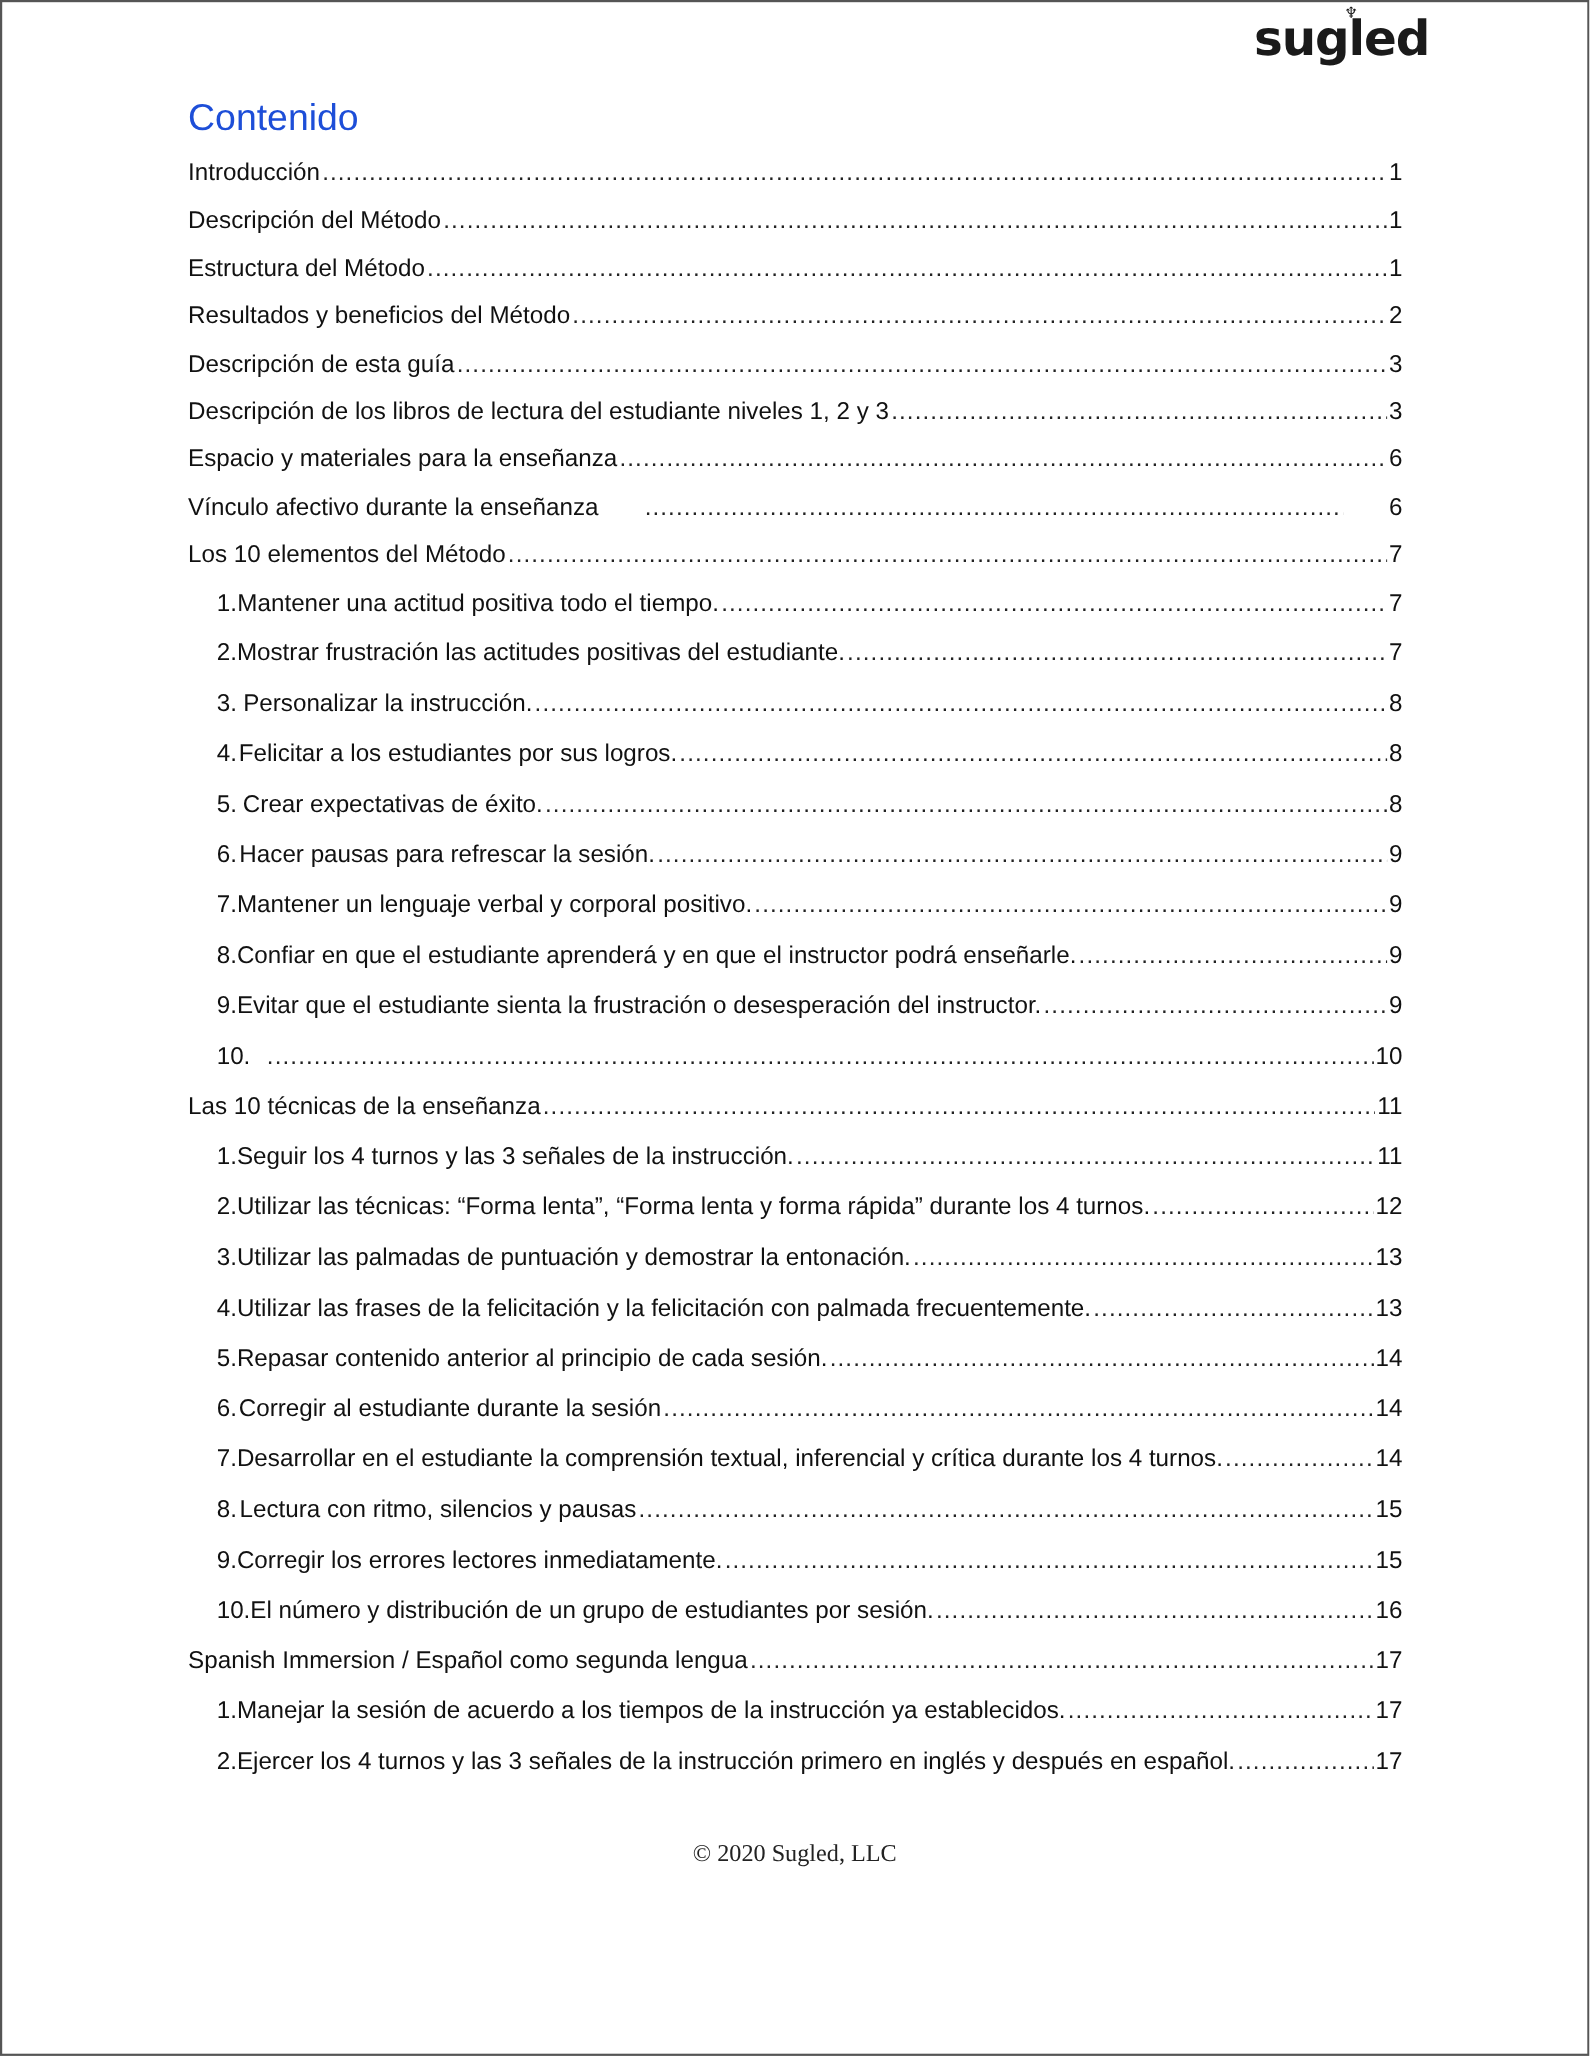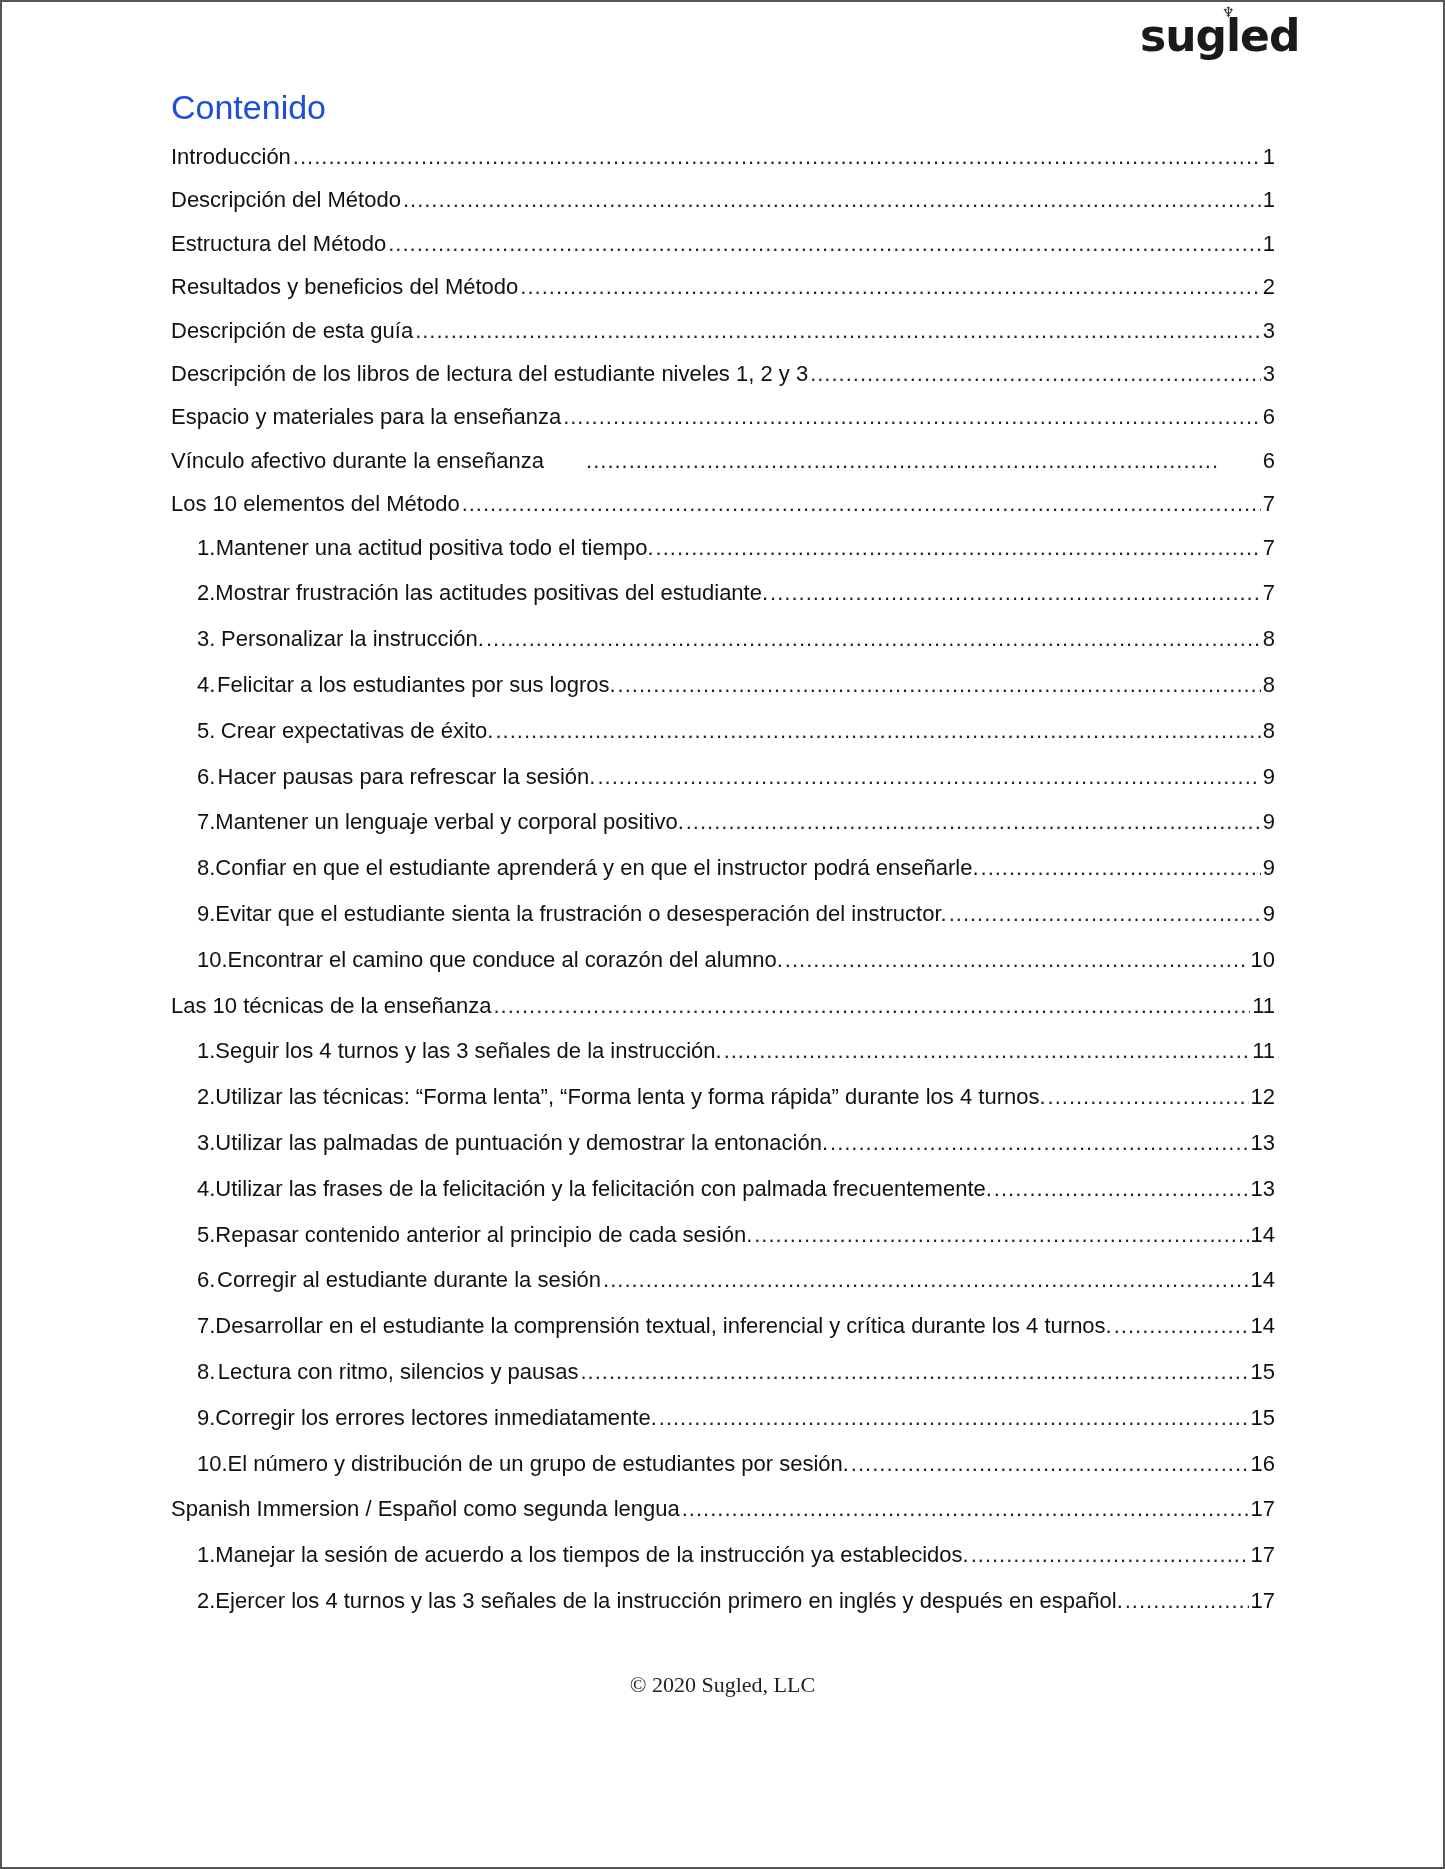--- a/index.html
+++ b/index.html
@@ -150,21 +150,20 @@
       <span class="page">9</span>
     </div>
     <div class="row" style="left: 171px; width: 1104px; top: 895px;">
       <span class="num" style="margin-left: 26px; width: 53px;">9.</span>
       <span class="label">Evitar que el estudiante sienta la frustración o desesperación del instructor. </span>
       <span class="dots"></span>
       <span class="page">9</span>
     </div>
     <div class="row" style="left: 171px; width: 1104px; top: 940.8px;">
       <span class="num" style="margin-left: 26px; width: 74px;">10.</span>
-      <span class="label">Encontrar el camino que conduce al corazón del alumno. </span>
       <span class="dots"></span>
       <span class="page">10</span>
     </div>
     <div class="row" style="left: 171px; width: 1104px; top: 986.6px;">
       <span class="label">Las 10 técnicas de la enseñanza</span>
       <span class="dots"></span>
       <span class="page">11</span>
     </div>
     <div class="row" style="left: 171px; width: 1104px; top: 1032.4px;">
       <span class="num" style="margin-left: 26px; width: 53px;">1.</span>

